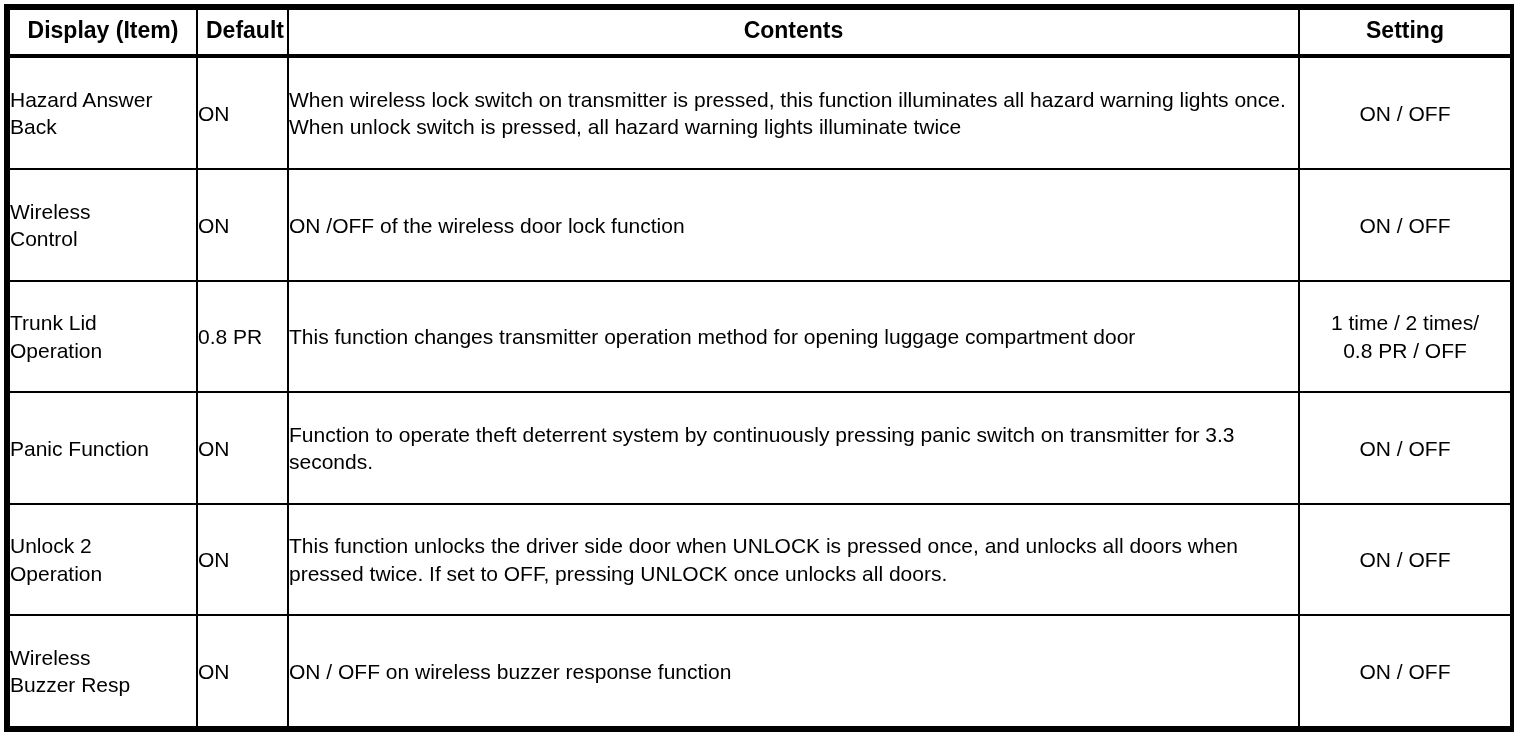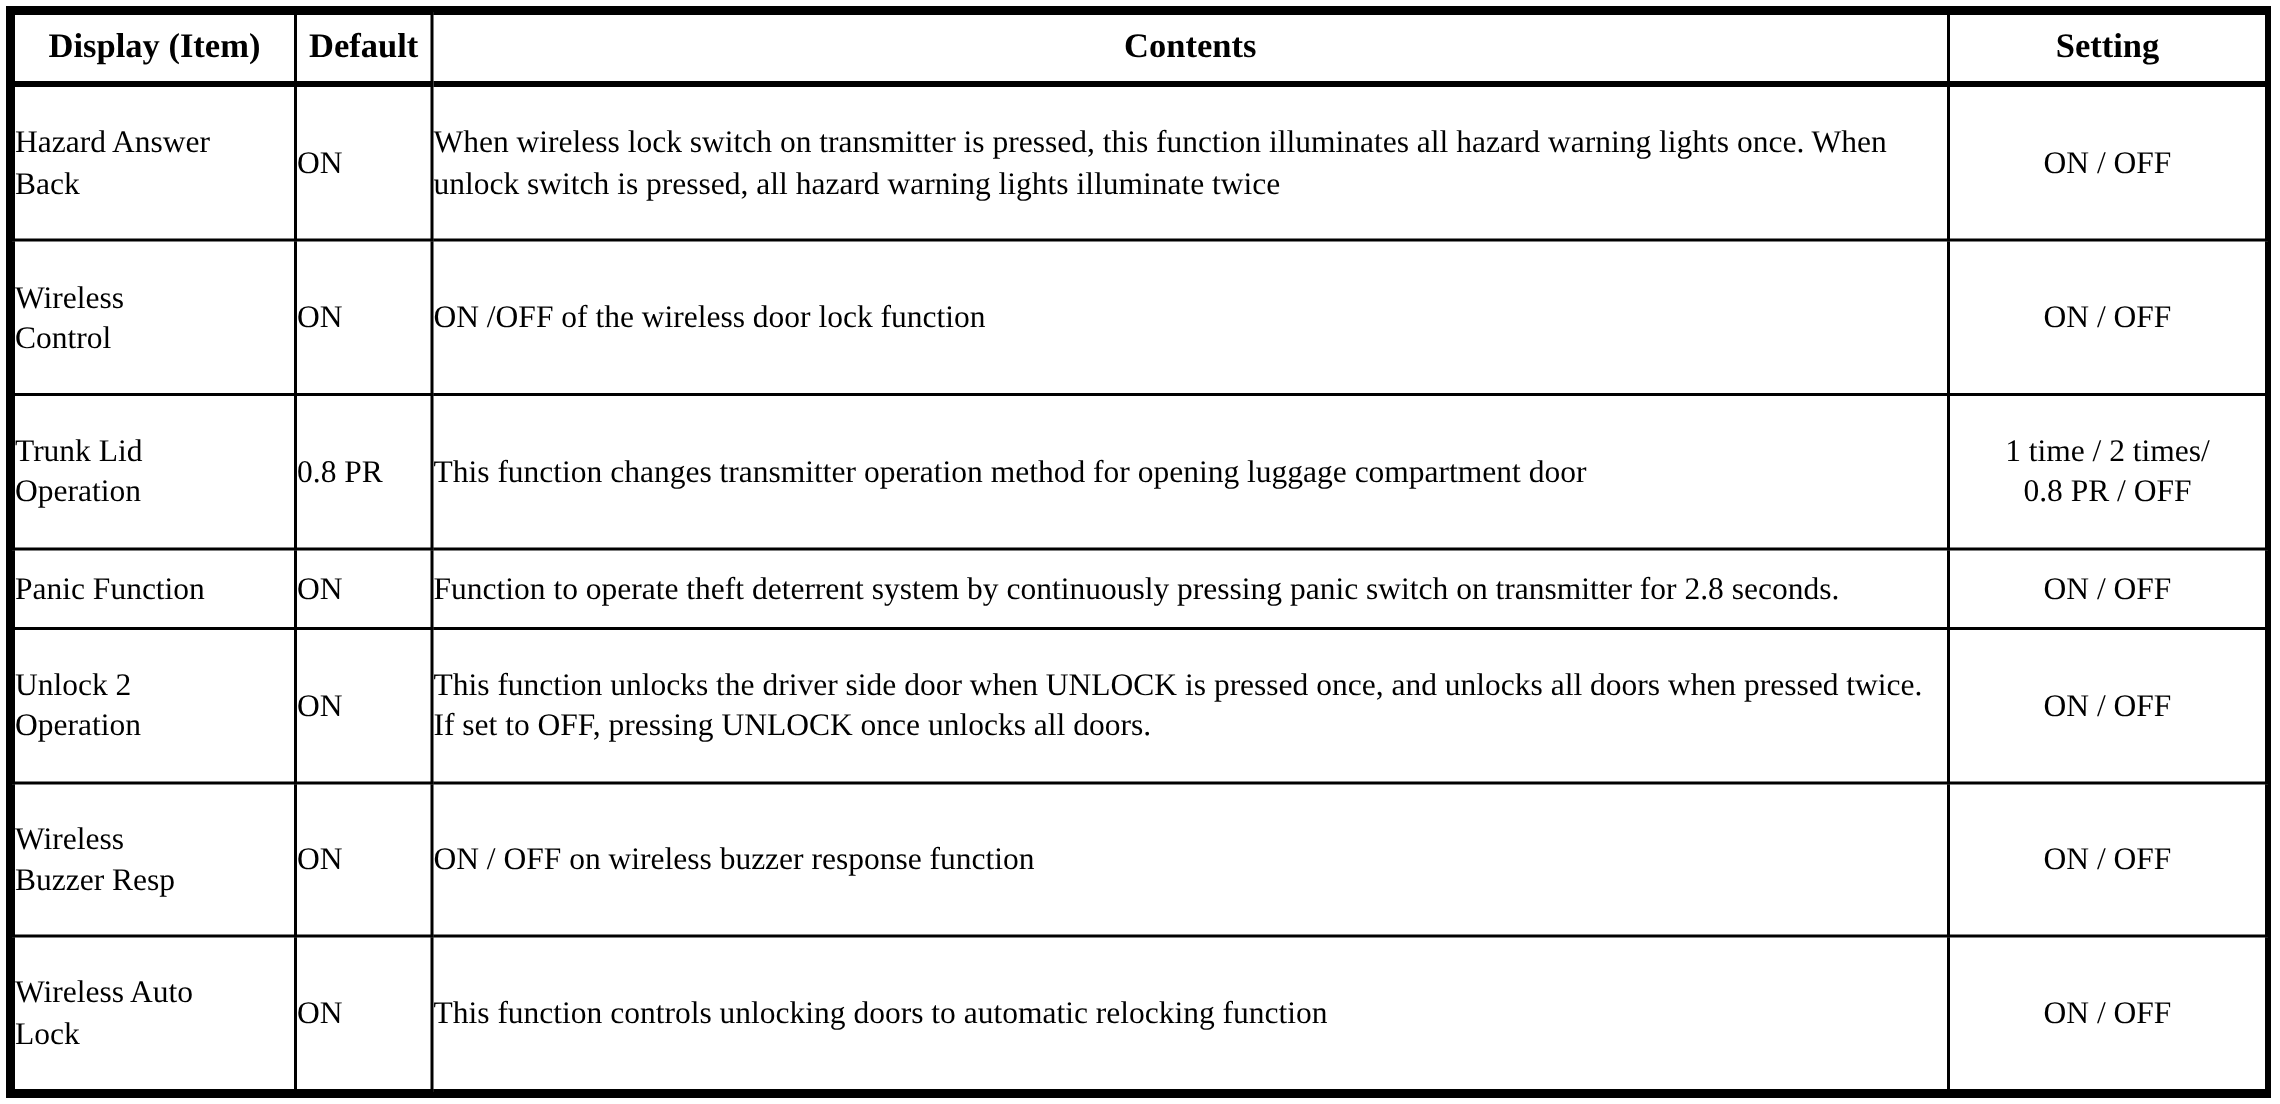--- a/index.html
+++ b/index.html
@@ -18,21 +18,20 @@
 
   .table-wrap {
     position: absolute;
     left: 4px;
     top: 4px;
     width: 1510px;
     height: 728px;
     box-sizing: border-box;
     border: 4px solid #000;
     background: #fff;
-    font-family: Liberation Serif, serif;
   }
 
   table.spec {
     width: 100%;
     height: 100%;
     border-collapse: collapse;
     table-layout: fixed;
     background: #fff;
   }
 
@@ -144,21 +143,21 @@
           <span class="ln">0.8 PR / OFF</span>
         </td>
       </tr>
 
       <tr>
         <td class="cell-item">
           <span class="ln">Panic Function</span>
 
         </td>
         <td class="cell-default">ON</td>
-        <td class="cell-contents">Function to operate theft deterrent system by continuously pressing panic switch on transmitter for 2.8 seconds.</td>
+        <td class="cell-contents">Function to operate theft deterrent system by continuously pressing panic switch on transmitter for 3.3 seconds.</td>
         <td class="cell-setting">
           <span class="ln">ON / OFF</span>
 
         </td>
       </tr>
 
       <tr>
         <td class="cell-item">
           <span class="ln">Unlock 2</span>
           <span class="ln">Operation</span>
@@ -178,28 +177,16 @@
           <span class="ln">Buzzer Resp</span>
         </td>
         <td class="cell-default">ON</td>
         <td class="cell-contents">ON / OFF on wireless buzzer response function</td>
         <td class="cell-setting">
           <span class="ln">ON / OFF</span>
 
         </td>
       </tr>
 
-      <tr>
-        <td class="cell-item">
-          <span class="ln">Wireless Auto</span>
-          <span class="ln">Lock</span>
-        </td>
-        <td class="cell-default">ON</td>
-        <td class="cell-contents">This function controls unlocking doors to automatic relocking function</td>
-        <td class="cell-setting">
-          <span class="ln">ON / OFF</span>
-
-        </td>
-      </tr>
 
     </tbody>
   </table>
 </div>
 
 </body></html>

